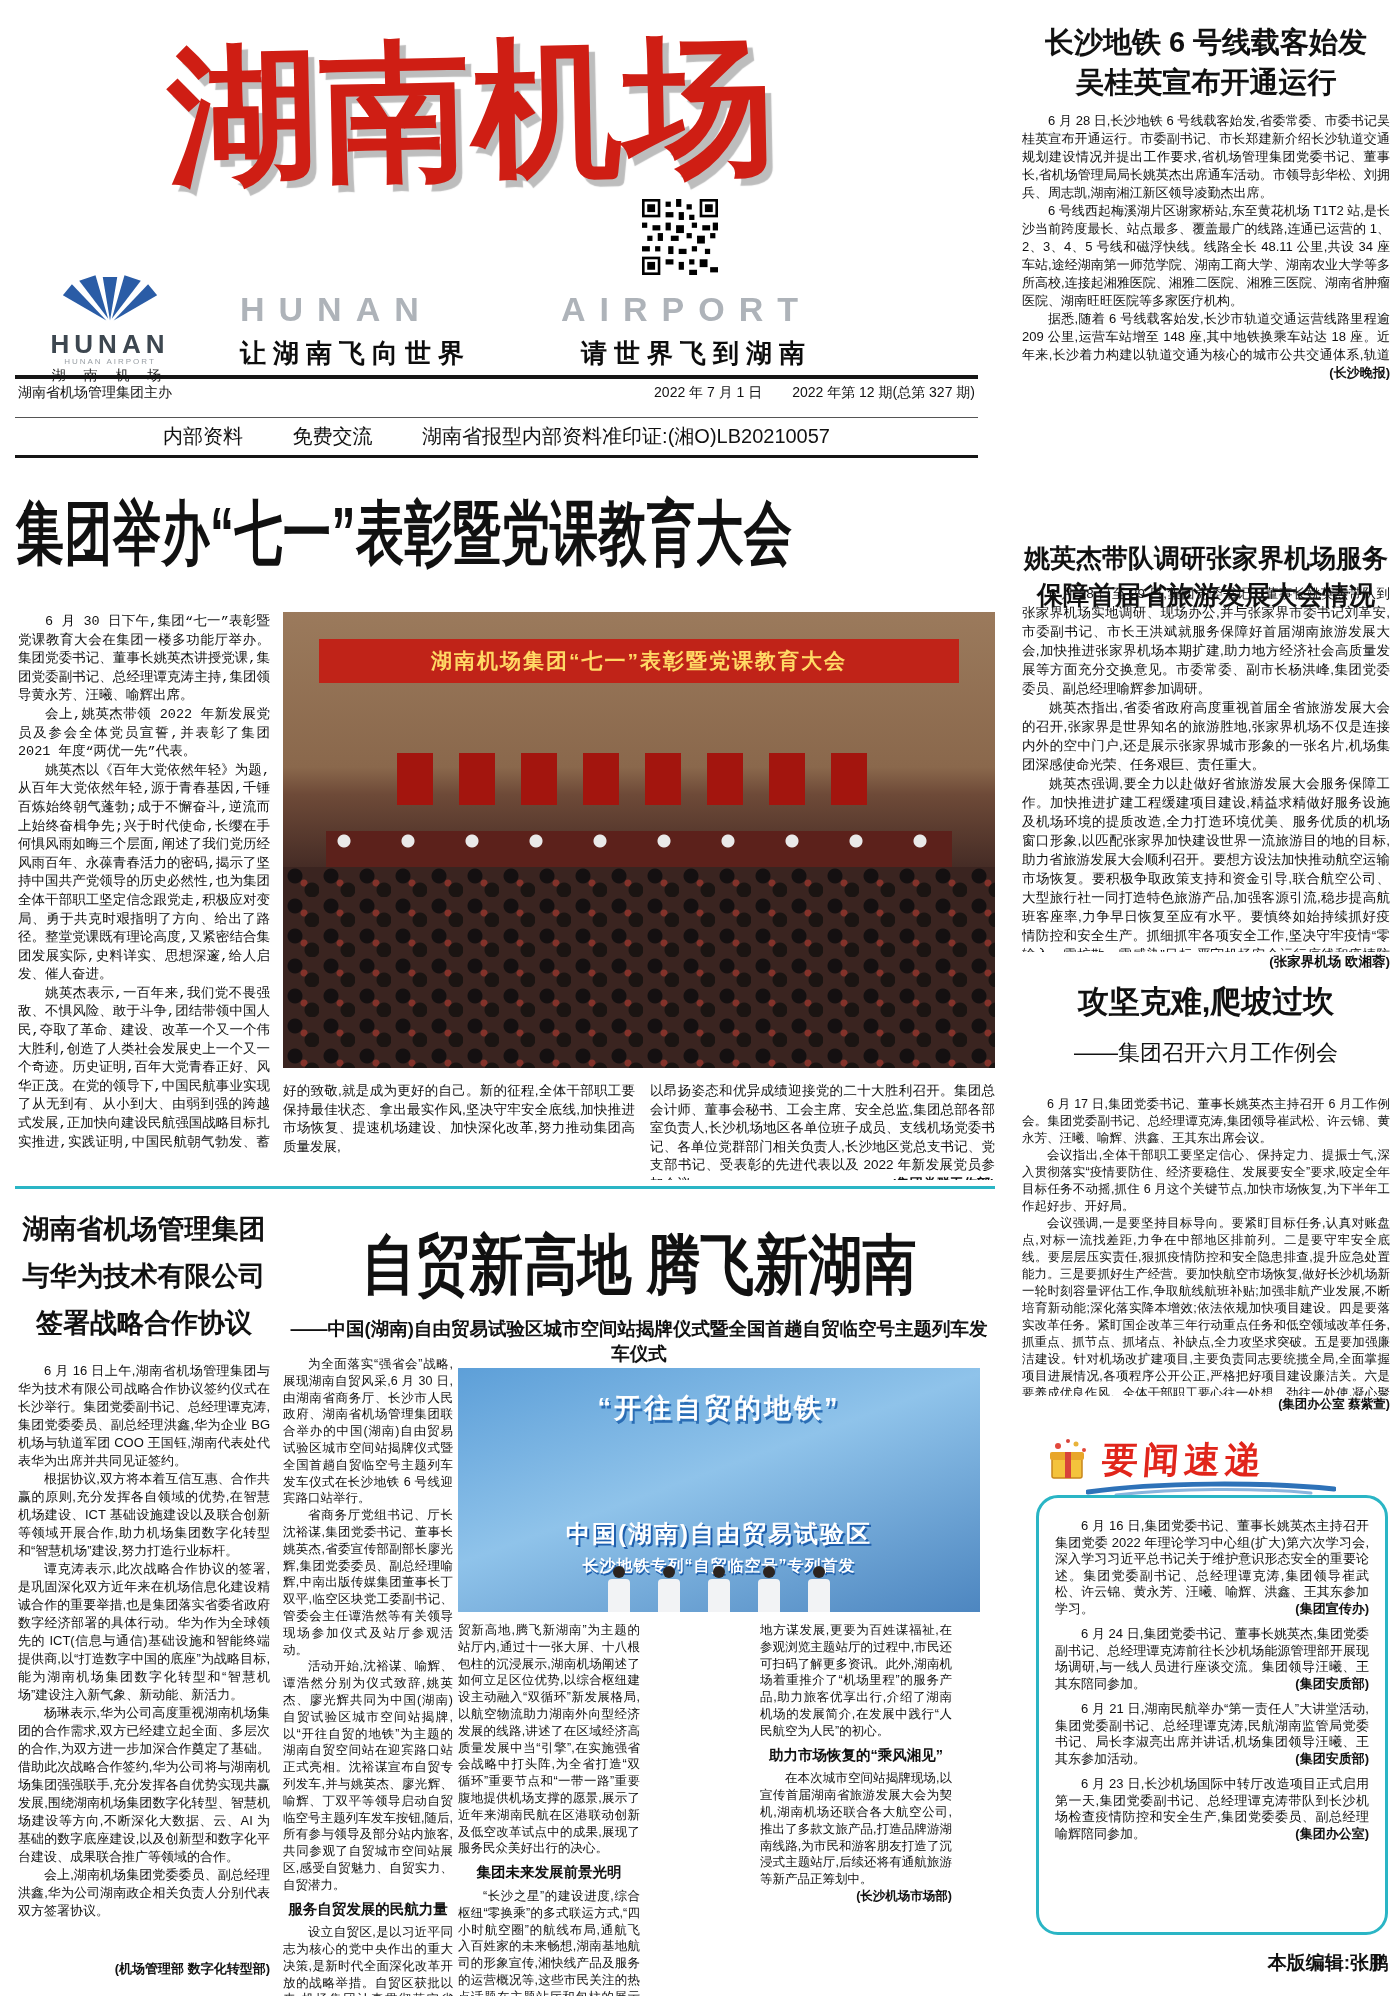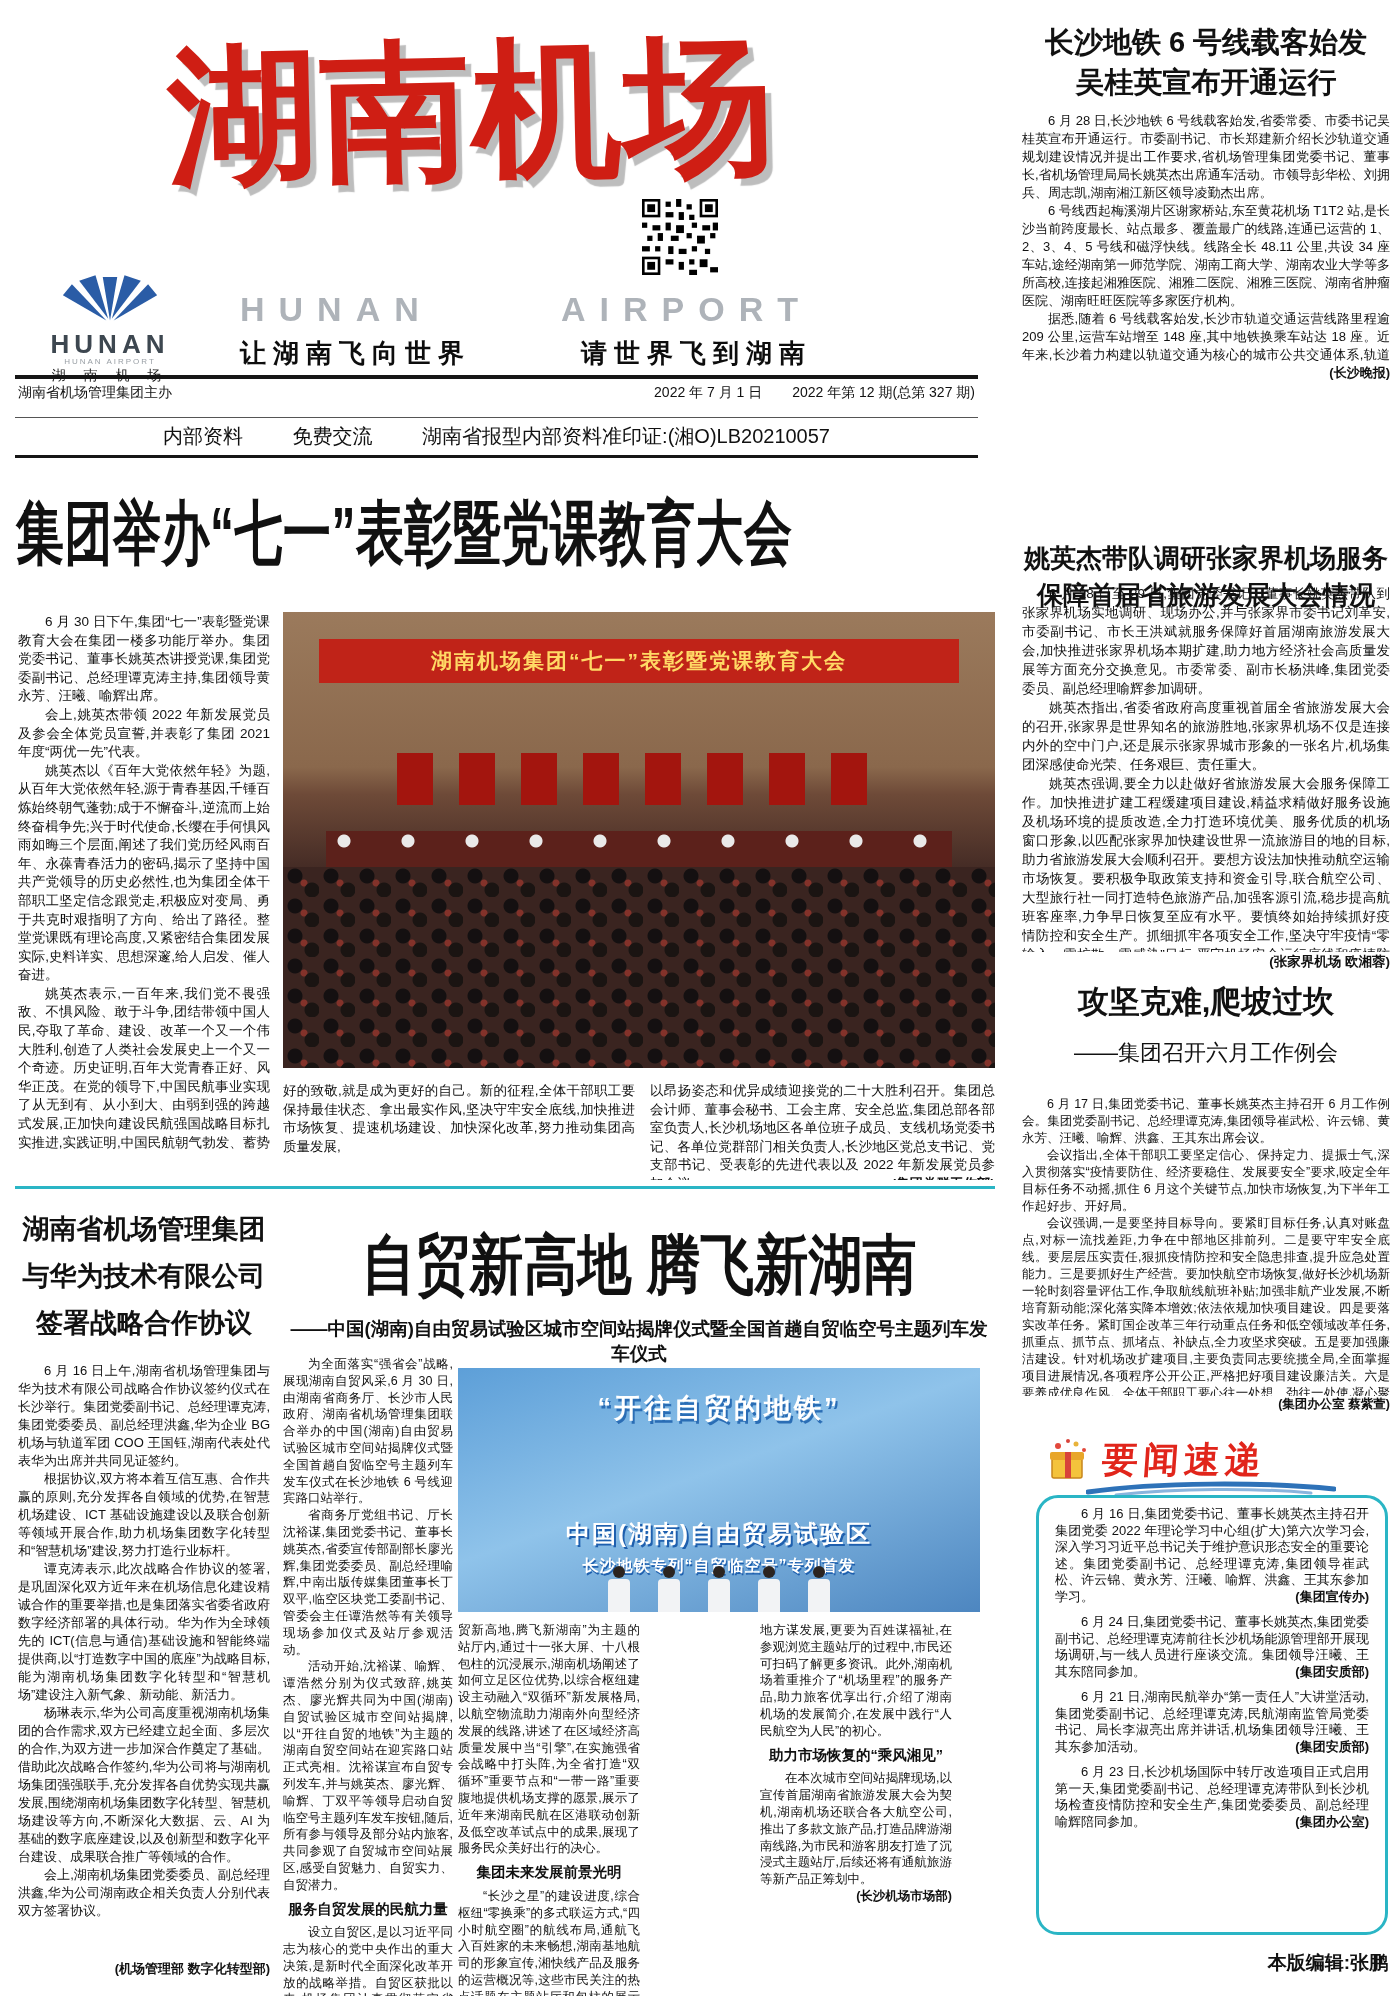--- a/index.html
+++ b/index.html
@@ -33,21 +33,21 @@
   #pub-row{left:18px;top:384px;width:957px;display:flex;justify-content:space-between;font-size:14px;}
   #pub-right span{margin-left:26px;}
   #rule-b{left:15px;top:417px;width:963px;height:1px;background:#555;}
   #pub-row2{left:15px;top:423px;width:963px;text-align:center;font-size:20px;}
   #pub-row2 span{margin:0 22px;}
   #rule-c{left:15px;top:455px;width:963px;height:3px;}
 
   
   #main-headline{left:16px;top:487px;width:975px;font-size:48px;font-weight:900;white-space:nowrap;
     transform:scaleY(1.45);transform-origin:left top;letter-spacing:0.5px;}
-  #main-col-left{left:18px;top:613px;width:252px;height:537px;font-size:13.5px;line-height:18.6px;overflow:hidden;}
+  #main-col-left{left:18px;top:613px;width:252px;height:537px;font-size:13.5px;line-height:18.6px;overflow:hidden;font-family:Liberation Mono, monospace;}
   #main-photo{left:283px;top:612px;width:712px;height:456px;overflow:hidden;
     background:linear-gradient(#9b7a5c 0%,#8a684c 34%,#6e4a38 40%,#402823 58%,#33211d 100%);}
   #photo-banner{position:absolute;left:5%;top:6%;width:90%;height:44px;background:#c02318;
     color:#ffd965;font-size:21px;font-weight:700;text-align:center;line-height:44px;letter-spacing:2px;}
   #photo-flags{position:absolute;left:16%;top:31%;width:68%;height:52px;
     background:repeating-linear-gradient(90deg,#a3150e 0 36px,rgba(0,0,0,0) 36px 62px);}
   #photo-table{position:absolute;left:6%;top:48%;width:88%;height:8%;background:#5c211b;
     background-image:radial-gradient(circle at 18px 10px,#e9e9e9 6px,rgba(0,0,0,0) 7px);background-size:64px 100%;}
   #photo-crowd{position:absolute;left:0;top:56%;width:100%;height:44%;background-color:#3a2420;
     background-image:radial-gradient(circle at 12px 9px,#141011 7px,rgba(0,0,0,0) 8px),
@@ -99,21 +99,21 @@
   #r2-body .plist{max-height:368px;}
   #r3-body .plist{max-height:300px;}
 
   
   #briefs-title{left:1046px;top:1436px;width:344px;height:58px;}
   #briefs-icon{position:absolute;left:0px;top:2px;}
   #briefs-text{position:absolute;left:56px;top:0px;font-size:36px;font-weight:900;color:#e1251b;
     letter-spacing:5px;transform:skewX(-4deg);}
   #briefs-swoosh{position:absolute;left:40px;top:44px;}
   #briefs-box{left:1036px;top:1495px;width:352px;height:440px;border:3px solid #2ab5c5;border-radius:22px;
-    padding:8px 16px;box-sizing:border-box;font-size:13px;line-height:16.5px;overflow:hidden;}
+    padding:20px 16px;box-sizing:border-box;font-size:13px;line-height:16.5px;overflow:hidden;}
   #briefs-box p{margin-bottom:9px;}
   #editor{left:1040px;top:1950px;width:348px;text-align:right;font-size:19px;font-weight:700;}
 </style>
 </head>
 <body>
 
 <div id="page">
 
   <div class="abs" id="masthead-title">湖南机场</div>
 

